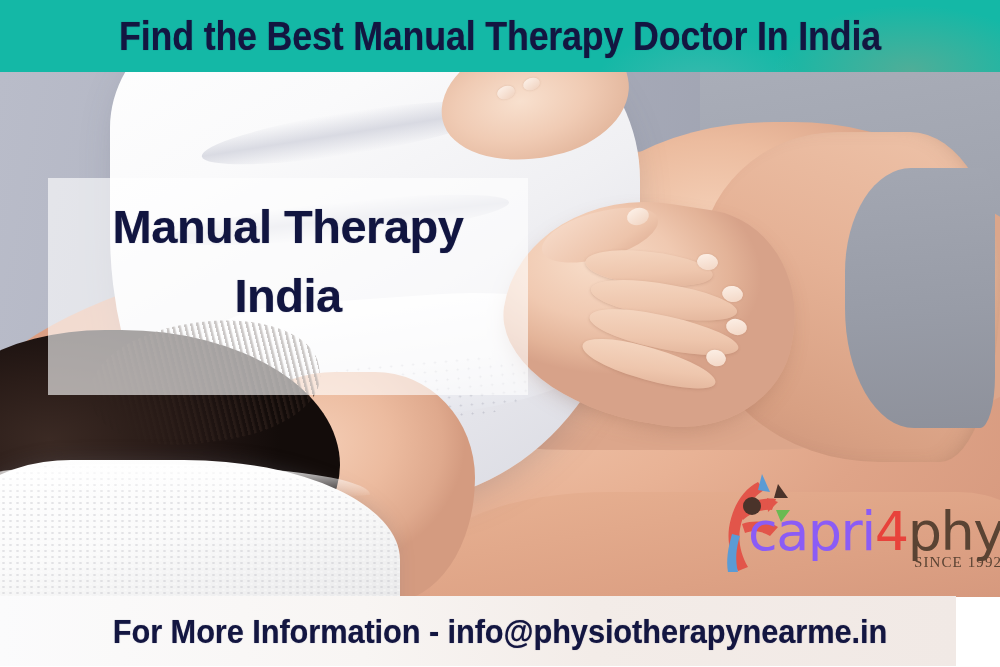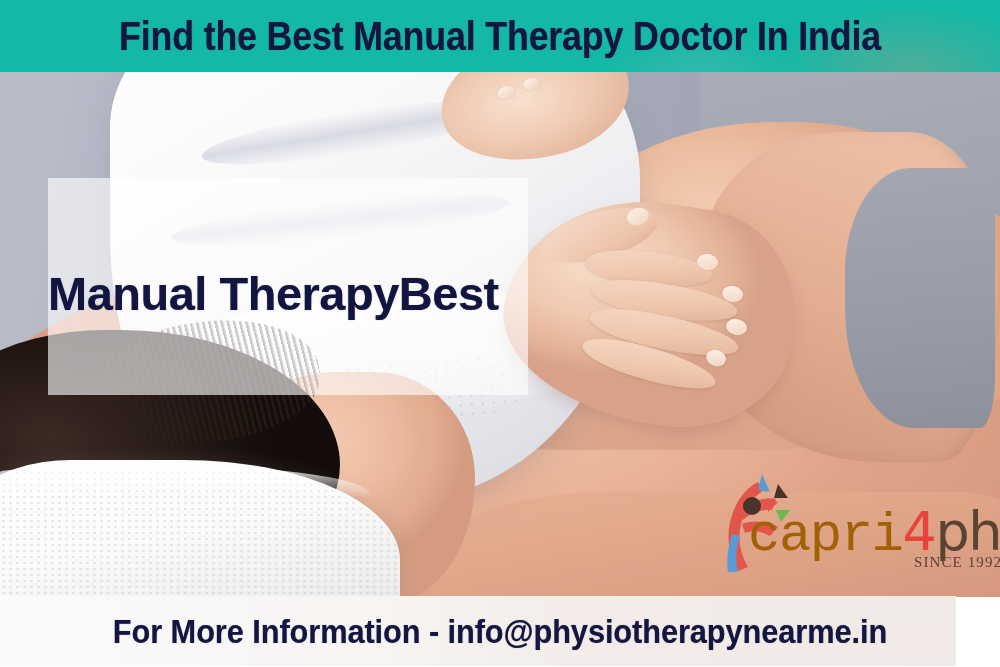--- a/index.html
+++ b/index.html
@@ -280,21 +280,21 @@
     border-radius:30% 12% 0 0 / 50% 30% 0 0;
   }
 
   
   .overlay-box {
     position:absolute;
     left:48px; top:178px;
     width:480px; height:217px;
     background:rgba(255,255,255,.62);
     z-index:25;
-    display:flex; flex-direction:row;
+    display:flex; flex-direction:column;
     align-items:center; justify-content:flex-start;
     padding-top:14px;
   }
   .overlay-line {
     color:#111540;
     font-size:47px;
     font-weight:bold;
     line-height:69px;
     letter-spacing:-0.5px;
     white-space:nowrap;
@@ -314,21 +314,21 @@
   }
   .logo-wordmark {
     position:absolute; left:36px; top:35px;
     font-size:54px;
     line-height:58px;
     font-weight:normal;
     white-space:nowrap;
     font-family:"DejaVu Sans", sans-serif;
     letter-spacing:-1.5px;
   }
-  .w-capri { color:#a16207;font-family:Liberation Mono, monospace; }
+  .w-capri { color:#8b5cf6; }
   .w-four  { color:#e8423b; }
   .w-physio{ color:#5a4333; }
   .logo-since {
     position:absolute; left:202px; top:86px;
     font-family:"Liberation Serif", serif;
     font-size:15px;
     letter-spacing:1.1px;
     color:#5a4333;
     white-space:nowrap;
   }
@@ -398,21 +398,21 @@
     <div class="hair"></div>
     <div class="hair-wisp"></div>
 
     <div class="towel"></div>
     <div class="towel-tex"></div>
     <div class="towel-edge"></div>
   </div>
 
   <div class="overlay-box">
     <div class="overlay-line">Manual Therapy</div>
-    <div class="overlay-line">Best</div>
+    <div class="overlay-line">India</div>
   </div>
 
   <div class="logo">
     <div class="logo-mark">
       <svg viewBox="0 0 108 106" width="108" height="106" aria-hidden="true">
 
         <path d="M46 14 C30 22 20 40 17 60 C15 75 19 90 26 103
                  L36 99 C29 87 26 74 28 61 C31 44 39 30 52 22 Z" fill="#e2554a"></path>
         <path d="M24 44 C34 34 50 29 64 31 L60 42 C49 41 38 45 31 52 Z" fill="#e2554a"></path>
         <path d="M30 56 C42 52 56 53 66 59 L58 68 C50 63 41 62 33 65 Z" fill="#e2554a"></path>

